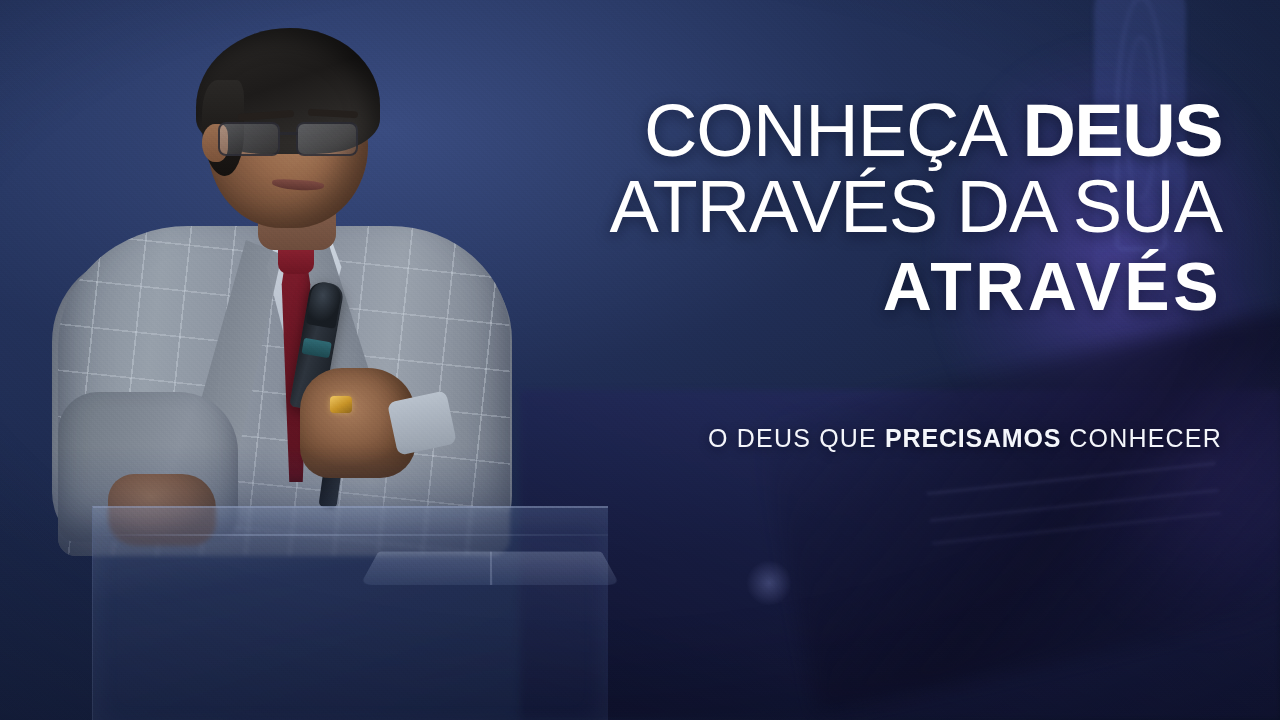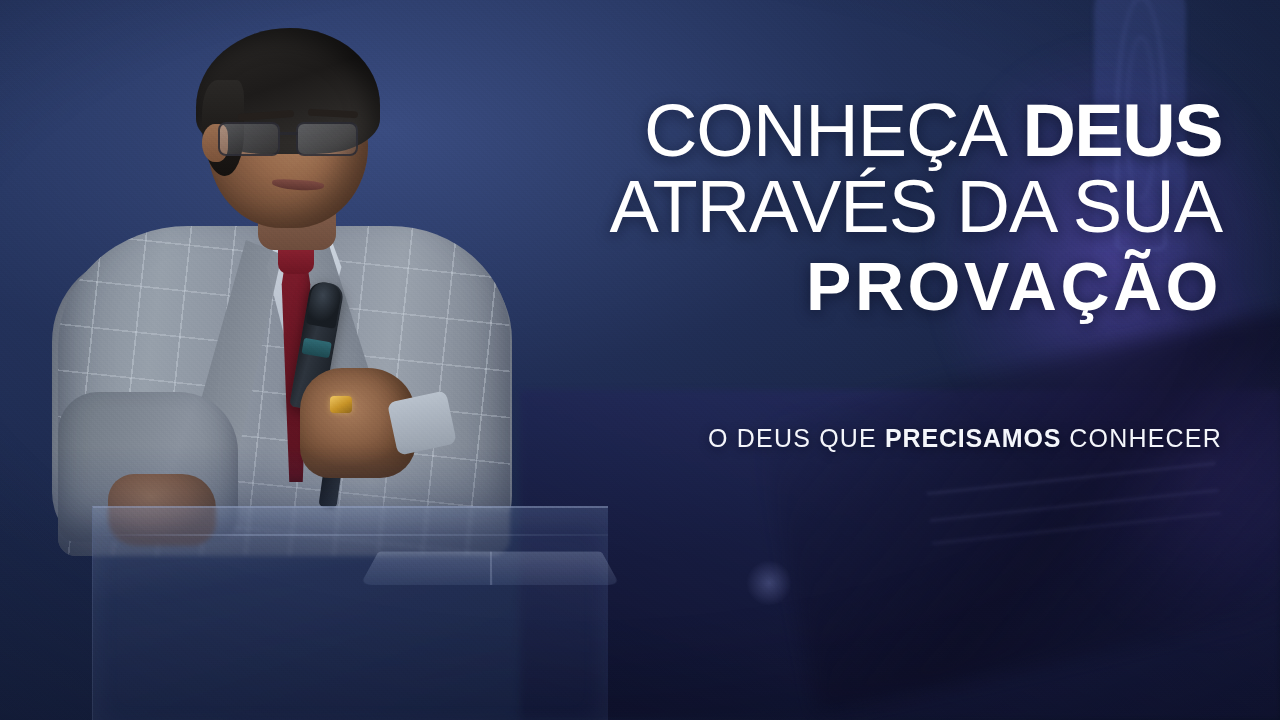--- a/index.html
+++ b/index.html
@@ -435,19 +435,19 @@
 
   <div class="podium"></div>
   <div class="bible"></div>
 
   <div class="bg-grain"></div>
   <div class="bg-vignette"></div>
 
   <div class="headline">
     <span class="hl-line l1"><span>CONHEÇA </span><span class="bold">DEUS</span></span>
     <span class="hl-line l2">ATRAVÉS DA SUA</span>
-    <span class="hl-line l3">PROVAÇÃO</span>
+    <span class="hl-line l3">ATRAVÉS</span>
   </div>
 
   <div class="subtitle"><span>O DEUS QUE </span><span class="bold">PRECISAMOS</span><span> CONHECER</span></div>
 
 
 </div>
 
 </body></html>

